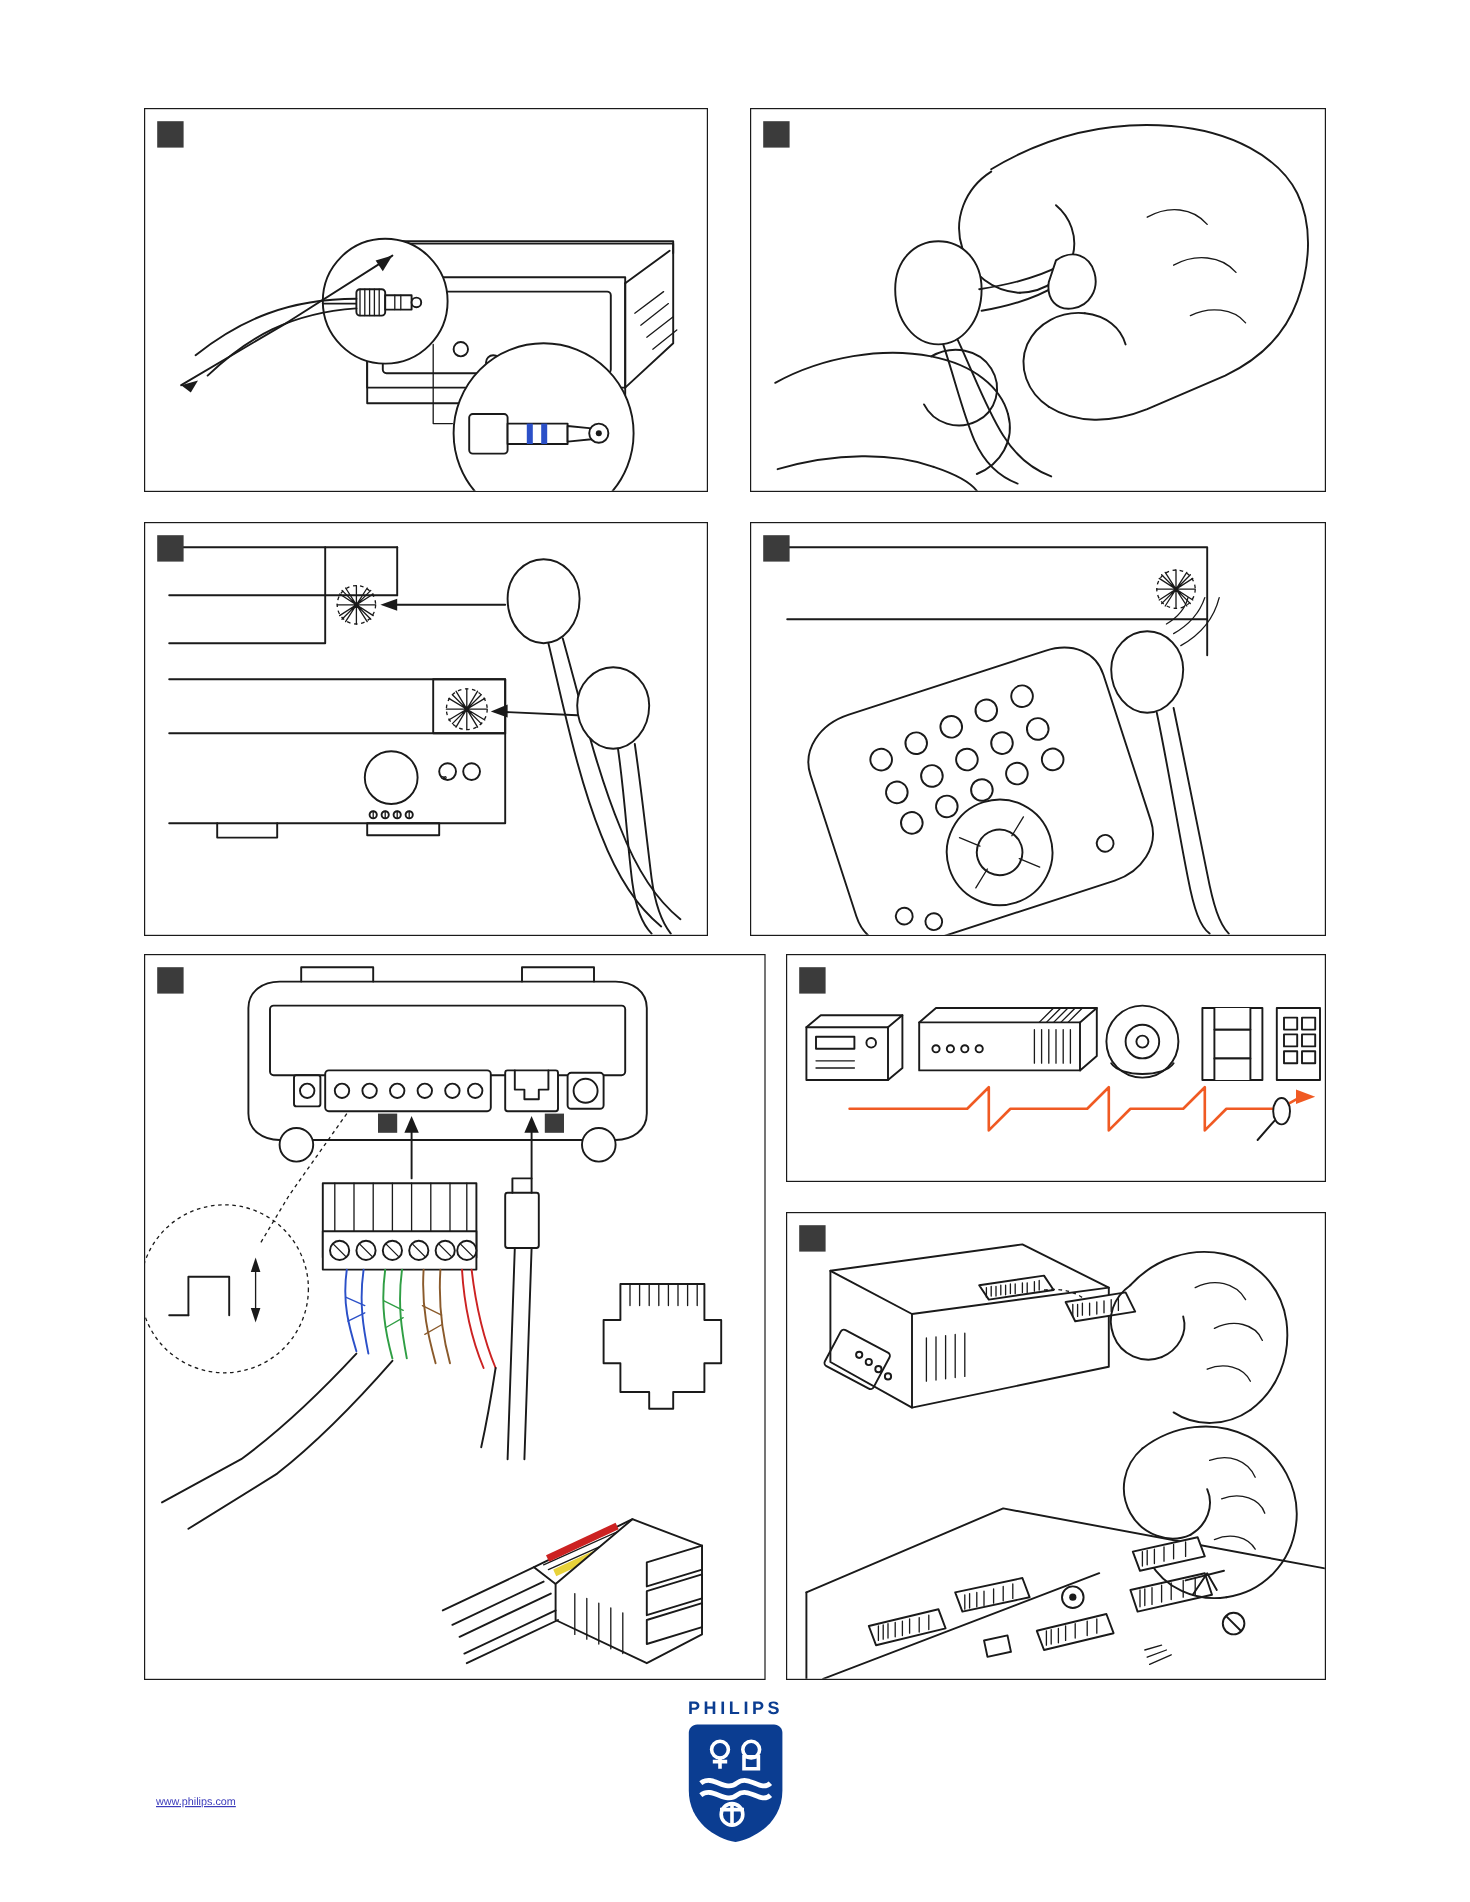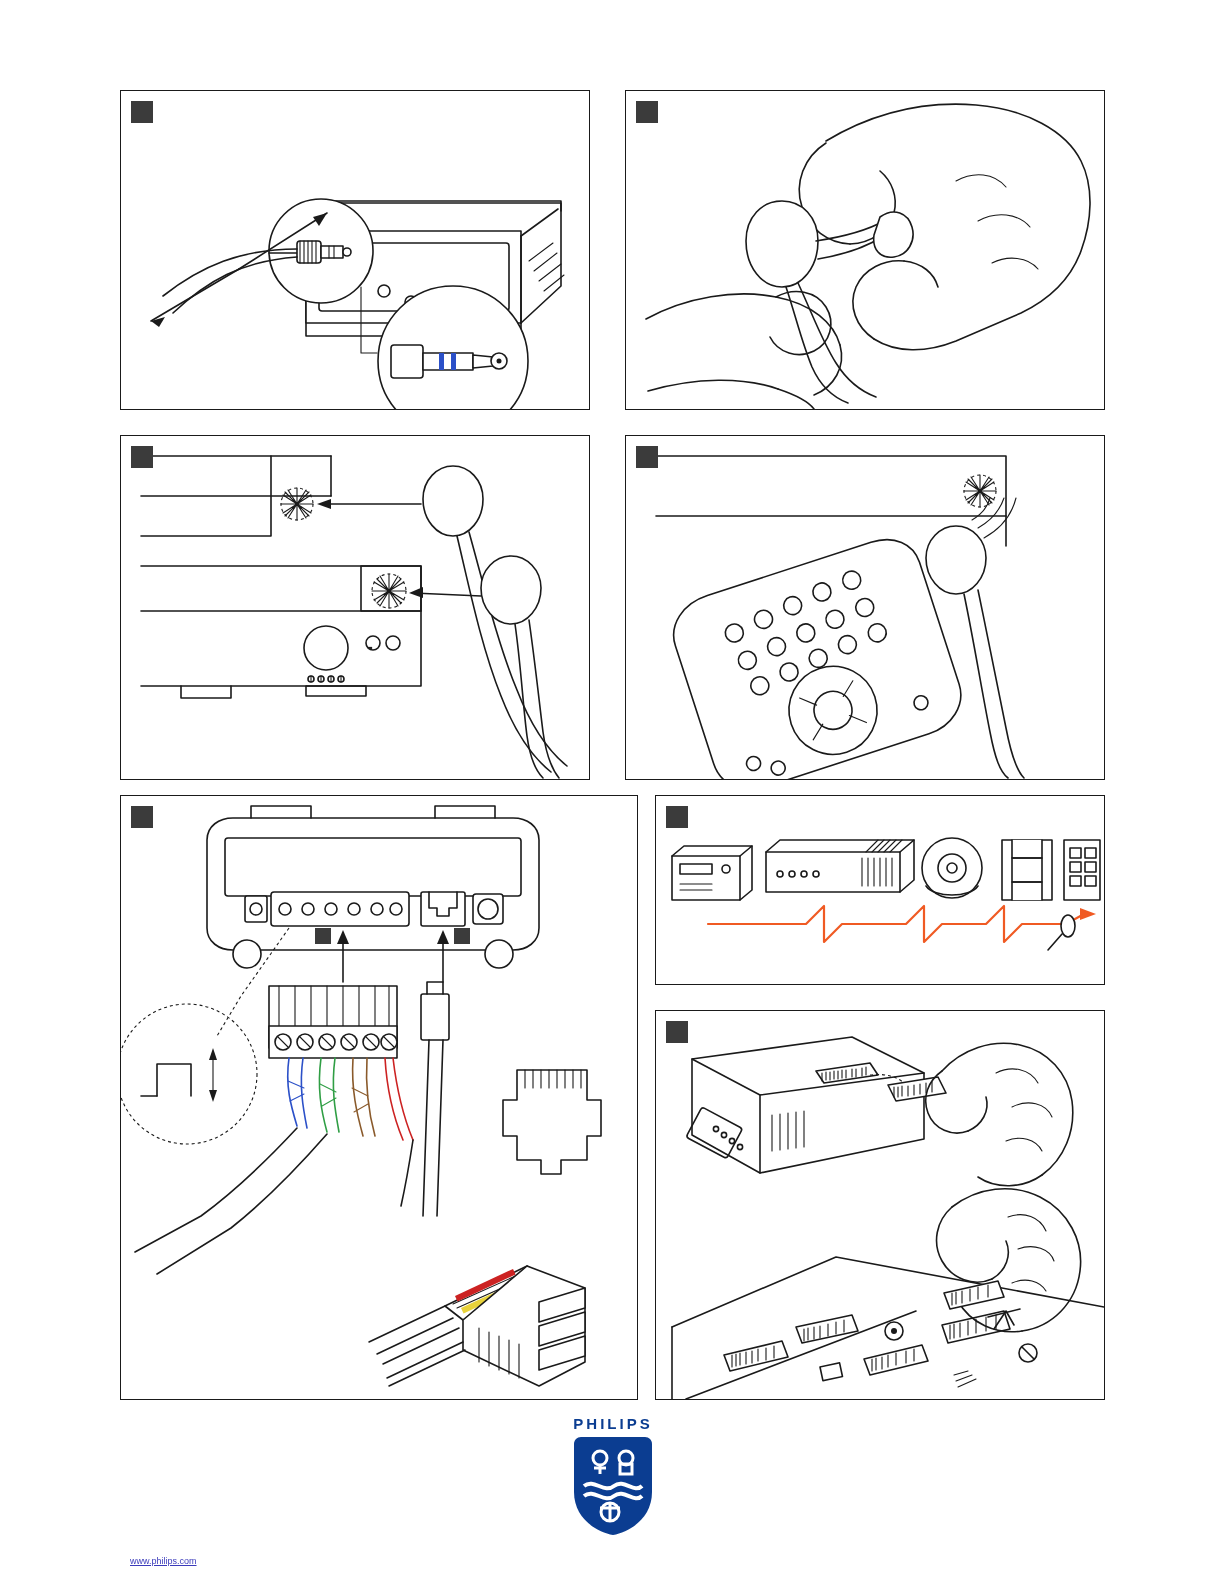--- a/index.html
+++ b/index.html
@@ -14,21 +14,21 @@
   .ln{fill:none;stroke:#1a1a1a;stroke-width:1.6;stroke-linecap:round;stroke-linejoin:round;}
   .ln-t{fill:none;stroke:#1a1a1a;stroke-width:1.1;stroke-linecap:round;stroke-linejoin:round;}
   .fillw{fill:#ffffff;}
   .dash{fill:none;stroke:#1a1a1a;stroke-width:1.1;stroke-dasharray:3 3;}
   .orange{fill:none;stroke:#f05a23;stroke-width:2.2;stroke-linecap:round;stroke-linejoin:round;}
   .orangef{fill:#f05a23;}
 
   
   .logo{position:absolute;left:563px;top:1415px;width:100px;height:130px;text-align:center;}
   .logo-word{font-size:15px;letter-spacing:3px;color:#0b3d91;font-weight:bold;font-family:"Liberation Sans",sans-serif;}
-  .url{position:absolute;left:130px;top:1556px;font-size:9px;color:#3b3bbb;text-decoration:underline;}
+  .url{position:absolute;left:130px;top:1496px;font-size:9px;color:#3b3bbb;text-decoration:underline;}
 </style>
 </head>
 <body>
 
 <div class="page">
 
   <div class="panel" style="left:120px;top:90px;width:470px;height:320px;">
     <div class="stepbox" style="left:10px;top:10px;"></div>
     <svg width="468" height="318" viewBox="0 0 468 318">
 

